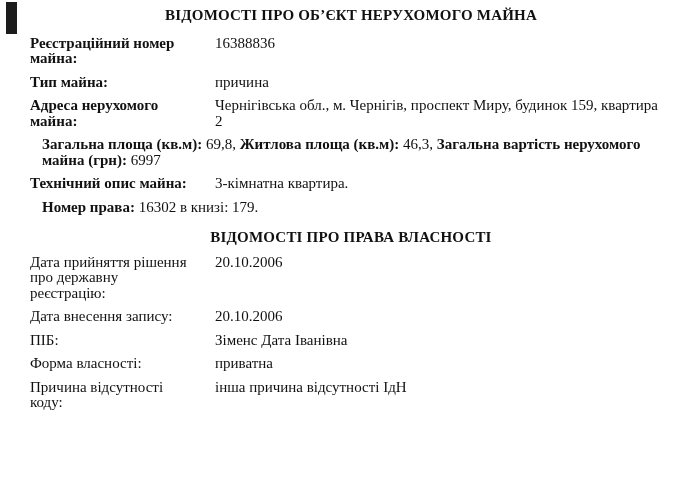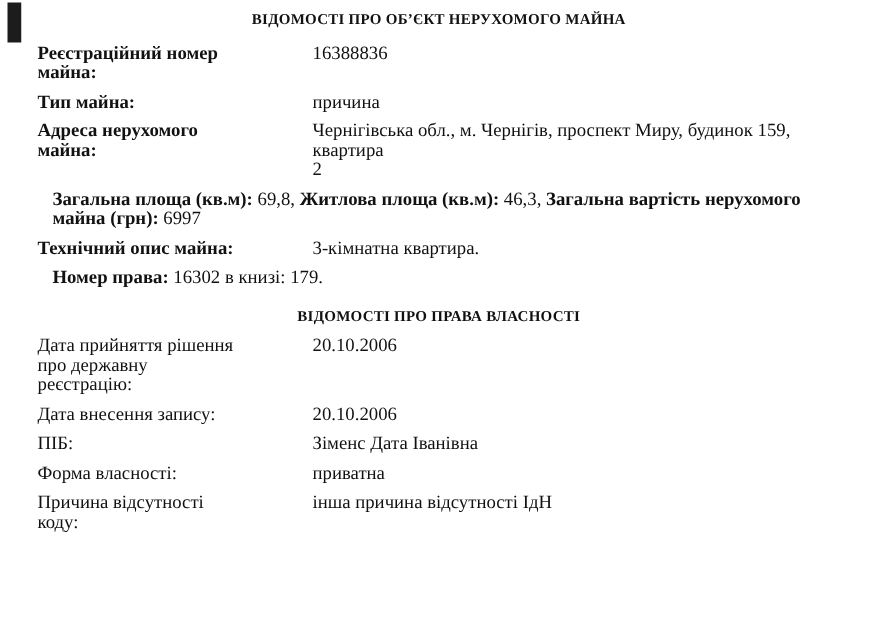--- a/index.html
+++ b/index.html
@@ -22,35 +22,34 @@
   }
   .corner-mark {
     position: absolute;
     left: 6px;
     top: 2px;
     width: 11px;
     height: 32px;
     background: #1c1c1c;
   }
   .doc-title {
-    font-size: 12px;
+    font-size: 15px;
     font-weight: bold;
     text-align: center;
     margin: 0 0 12px 0;
     letter-spacing: 0.2px;
   }
   .doc-title.second {
     margin-top: 15px;
     margin-bottom: 9px;
   }
   .row {
     display: grid;
     grid-template-columns: 185px 1fr;
     margin-bottom: 8px;
-    gap: 35px;
   }
   .row .lbl, .row .val {
     white-space: pre-line;
   }
   .b { font-weight: bold; }
   .para {
     margin: 0 0 8px 12px;
   }
   .para span { white-space: pre-line; }
   .inline-pair .lbl-inline { font-weight: bold; }

